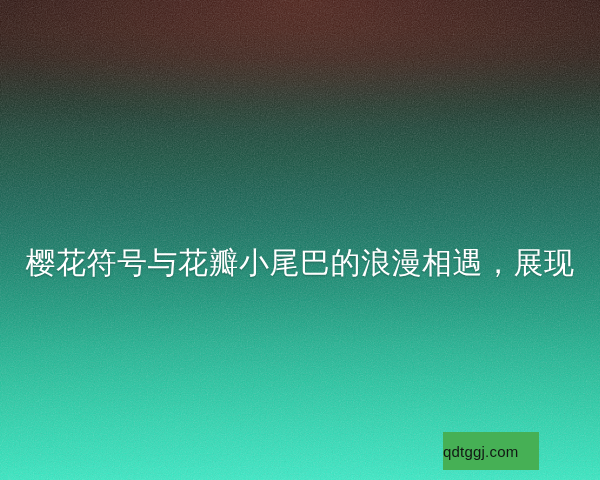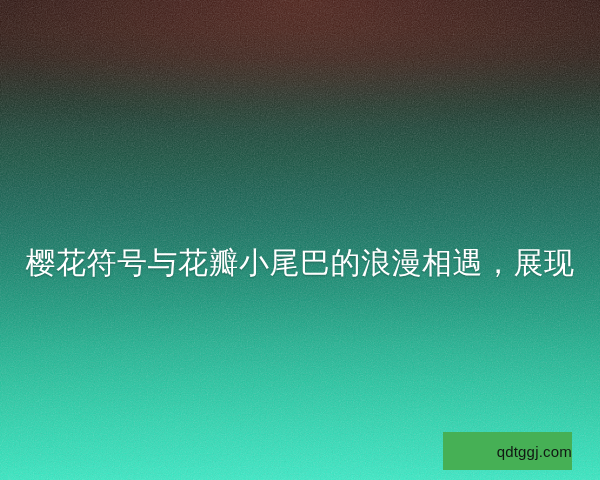--- a/index.html
+++ b/index.html
@@ -81,26 +81,26 @@
     letter-spacing: 0.5px;
     white-space: nowrap;
     text-shadow: 0 1px 2px rgba(0, 0, 0, 0.28);
   }
 
   
   .watermark-badge {
     position: absolute;
     left: 443px;
     top: 432px;
-    width: 129px;
+    width: 96px;
     height: 38px;
     background: #46b055;
     display: flex;
     align-items: center;
-    justify-content: flex-end;
+    justify-content: flex-start;
     box-sizing: border-box;
   }
   .watermark-text {
     color: #111713;
     font-size: 15px;
     line-height: 1;
     letter-spacing: 0.2px;
     white-space: nowrap;
   }
 </style>

